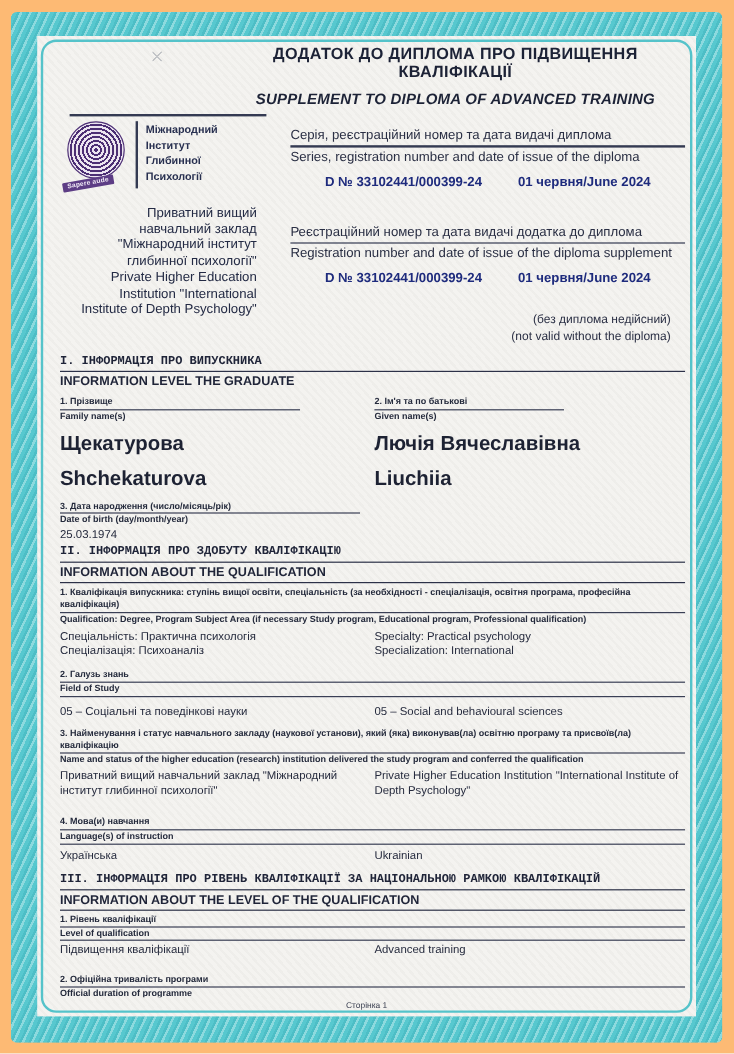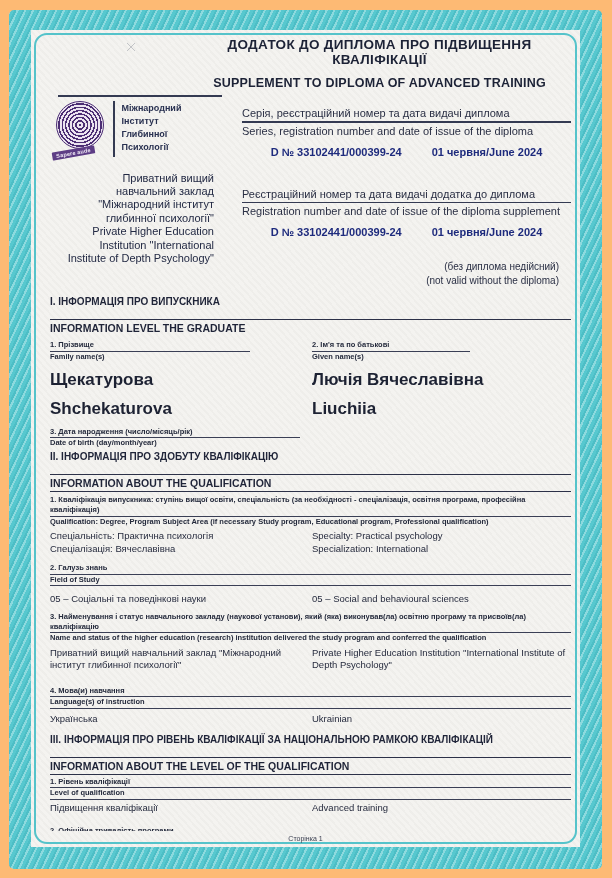--- a/index.html
+++ b/index.html
@@ -22,21 +22,21 @@
   .inner-line { position:absolute; inset:3px; border:2px solid #55c3ca; border-radius:13px; pointer-events:none; }
   .content { position:absolute; left:19px; top:5px; right:9px; bottom:16px; color:#262b3e; overflow:hidden; }
 
   .artifact { position:absolute; left:77px; top:8px; width:8px; height:8px; opacity:.45;
     background:
       linear-gradient(45deg,  transparent 44%, #8a8f98 44% 56%, transparent 56%),
       linear-gradient(-45deg, transparent 44%, #8a8f98 44% 56%, transparent 56%); }
 
   .titles { text-align:center; padding-left:138px; margin-top:2px; }
   .title-uk { font-size:13.5px; font-weight:bold; letter-spacing:.3px; color:#1c2236; }
-  .title-en { font-size:12.5px; font-weight:bold; letter-spacing:.2px; color:#1c2236; margin-top:9px; }
+  .title-en { font-size:12.5px; font-weight:bold; letter-spacing:.2px; color:#1c2236; margin-top:9px;font-style:italic; }
 
   .header-row { display:flex; margin-top:5px; }
   .left-col { width:172px; flex:none; }
   .right-col { flex:1; margin-left:20px; margin-top:12px; }
 
   .logo-rule { height:1.5px; background:#343a52; width:164px; margin-left:8px; }
   .logo-row { display:flex; align-items:flex-start; margin-top:4px; margin-left:6px; }
   .logo-mark { position:relative; width:52px; height:60px; flex:none; }
   .spiral { width:48px; height:48px; border-radius:50%; border:1px solid #4c2e74;
     background:repeating-radial-gradient(circle at 50% 50%, #4c2e74 0 1.5px, #ebe4f0 1.5px 3.4px); }
@@ -48,21 +48,21 @@
 
   .inst-block { margin-top:11px; width:164px; text-align:right; font-size:11px; line-height:1.22; color:#232a44; }
 
   .lbl-big { font-size:11px; color:#2a2f44; }
   .rule { height:1.5px; background:#343a52; margin-top:2px; }
   .serial { display:flex; gap:30px; justify-content:center; font-weight:bold; font-size:11px; color:#1e2b7d; margin-top:9px; white-space:nowrap; }
   .reg-block { margin-top:30px; }
   .validity { text-align:right; font-size:10px; line-height:1.4; margin-top:22px; padding-right:12px; color:#2a2f44; }
 
   .sec { margin-top:8px; }
-  .sec-h-uk { font-size:10px; font-weight:bold; color:#1f2438; border-bottom:1.5px solid #2c3148; padding-bottom:12px; }
+  .sec-h-uk { font-size:10px; font-weight:bold; color:#1f2438; border-bottom:1.5px solid #2c3148; padding-bottom:2px;font-family:Liberation Mono, monospace; }
   .sec-h-en { font-size:10.5px; font-weight:bold; color:#1f2438; margin-top:2px; padding-bottom:2px; }
   .sec-h-en.lined { border-bottom:1.5px solid #2c3148; }
 
   .lbl { font-size:7.5px; font-weight:bold; color:#242a3c; line-height:1.3; }
   .lbl.lined { border-bottom:1px solid #3a3f55; padding-bottom:1px; }
   .val { font-size:9.5px; color:#262b3e; line-height:1.3; }
   .val-lg { font-size:17px; font-weight:bold; color:#1d2233; }
   .row { display:flex; }
   .cl { width:262px; padding-right:14px; flex:none; }
   .cr { flex:1; }
@@ -162,34 +162,35 @@
           <div class="cr val-lg">Лючія Вячеславівна</div>
         </div>
         <div class="row mt9">
           <div class="cl val-lg">Shchekaturova</div>
           <div class="cr val-lg">Liuchiia</div>
         </div>
 
         <div class="mt8">
           <div class="lbl lined" style="width:250px">3. Дата народження (число/місяць/рік)</div>
           <div class="lbl">Date of birth (day/month/year)</div>
+          <div class="val mt2">25.03.1974</div>
         </div>
       </div>
 
       <div class="sec mt3">
         <div class="sec-h-uk">ІІ. ІНФОРМАЦІЯ ПРО ЗДОБУТУ КВАЛІФІКАЦІЮ</div>
         <div class="sec-h-en lined">INFORMATION ABOUT THE QUALIFICATION</div>
 
         <div class="mt3">
           <div class="lbl lined">1. Кваліфікація випускника: ступінь вищої освіти, спеціальність (за необхідності - спеціалізація, освітня програма, професійна кваліфікація)</div>
           <div class="lbl">Qualification: Degree, Program Subject Area (if necessary Study program, Educational program, Professional qualification)</div>
           <div class="row mt4">
             <div class="cl val">
               <div>Спеціальність: Практична психологія</div>
-              <div>Спеціалізація:  Вячеславівна</div>
+              <div>Спеціалізація:  Психоаналіз</div>
             </div>
             <div class="cr val">
               <div>Specialty: Practical psychology</div>
               <div>Specialization: International</div>
             </div>
           </div>
         </div>
 
         <div class="mt8">
           <div class="lbl lined">2. Галузь знань</div>

